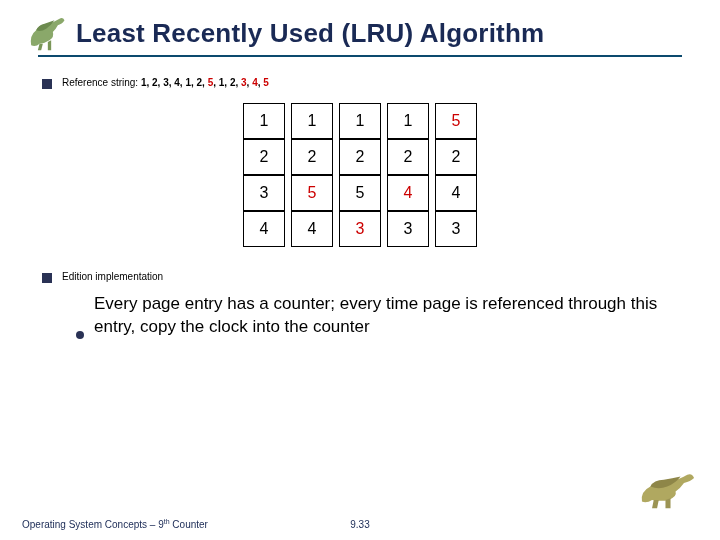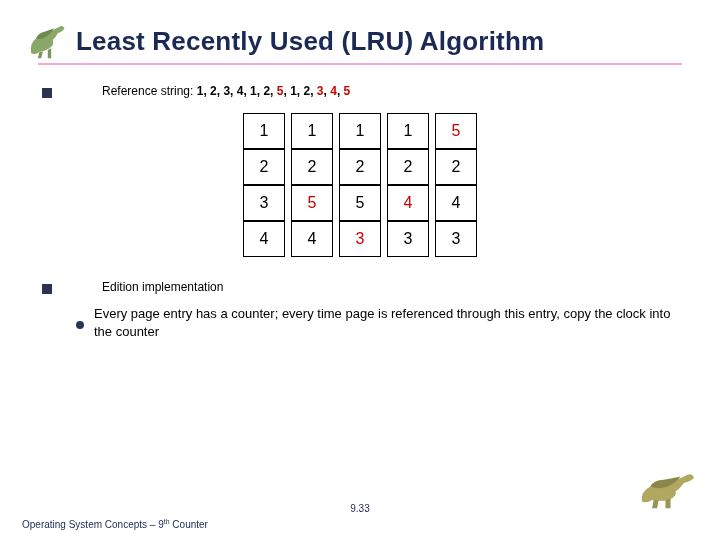--- a/index.html
+++ b/index.html
@@ -12,49 +12,47 @@
     overflow: hidden;
   }
   .slide {
     width: 100%;
     height: 100%;
     padding: 18px 38px 30px 38px;
     position: relative;
   }
   .header {
     position: relative;
-    border-bottom: 2px solid #f9a8d4;
+    border-bottom: 2px solid #0c4a6e;
     padding-bottom: 6px;
     margin-bottom: 18px;
-    margin-top: 8px;
   }
   .dino-left {
     position: absolute;
     left: -12px;
     top: -6px;
     width: 42px;
     height: 40px;
   }
   .title {
     font-size: 26px;
     font-weight: bold;
     color: #1a2a55;
     padding-left: 38px;
     letter-spacing: 0.2px;
   }
   .content {
     padding: 0 4px;
   }
   .bullet-row {
     display: flex;
-    align-items: center;
+    align-items: flex-end;
     margin-bottom: 10px;
-    font-size: 12px;
+    font-size: 10px;
     color: #000;
-    gap: 40px;
   }
   .sq-bullet {
     width: 10px;
     height: 10px;
     background: #2a3255;
     flex-shrink: 0;
     margin-right: 10px;
     margin-top: 4px;
   }
   .bullet-text { line-height: 1.35; }
@@ -80,23 +78,23 @@
     font-weight: normal;
   }
   .frames td.red { color: #cc0000; font-weight: normal; }
   .section2 { margin-top: 4px; }
   .sub-list {
     margin-left: 34px;
     margin-top: 10px;
   }
   .sub-row {
     display: flex;
-    align-items: center;
+    align-items: flex-end;
     margin-bottom: 14px;
-    font-size: 13px;
+    font-size: 17px;
     line-height: 1.35;
   }
   .dot-bullet {
     width: 8px;
     height: 8px;
     border-radius: 50%;
     background: #2a3255;
     flex-shrink: 0;
     margin-right: 10px;
     margin-top: 5px;
@@ -111,21 +109,21 @@
     justify-content: space-between;
     align-items: flex-end;
     font-size: 10px;
     color: #1a2a55;
   }
   .footer-left { }
   .footer-center {
     position: absolute;
     left: 50%;
     transform: translateX(-50%);
-    bottom: 16px;
+    bottom: 0;
   }
   .footer-right { color: #1a2a55; }
   .dino-right {
     position: absolute;
     right: 22px;
     bottom: 30px;
     width: 60px;
     height: 42px;
   }
   .sup { font-size: 0.7em; vertical-align: super; }

